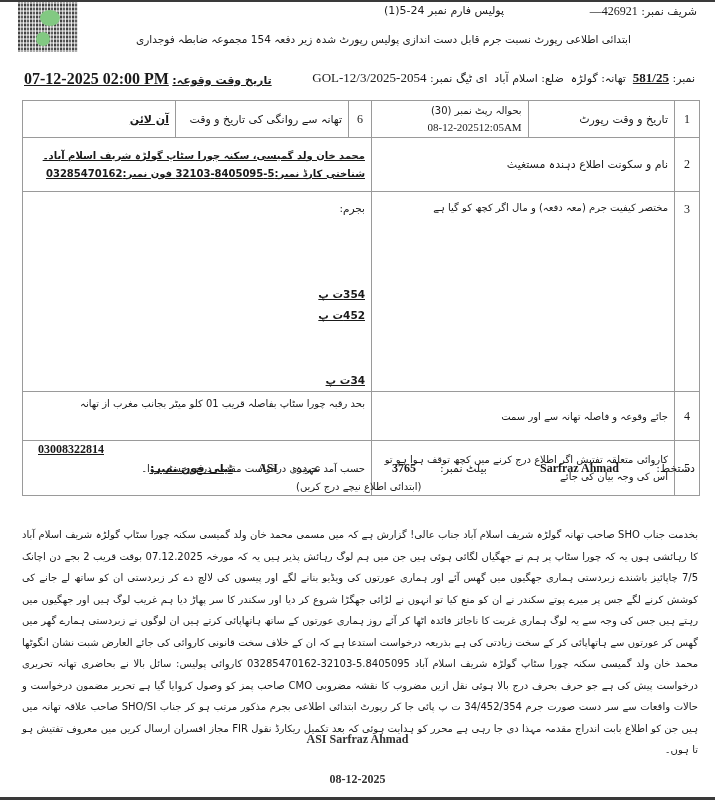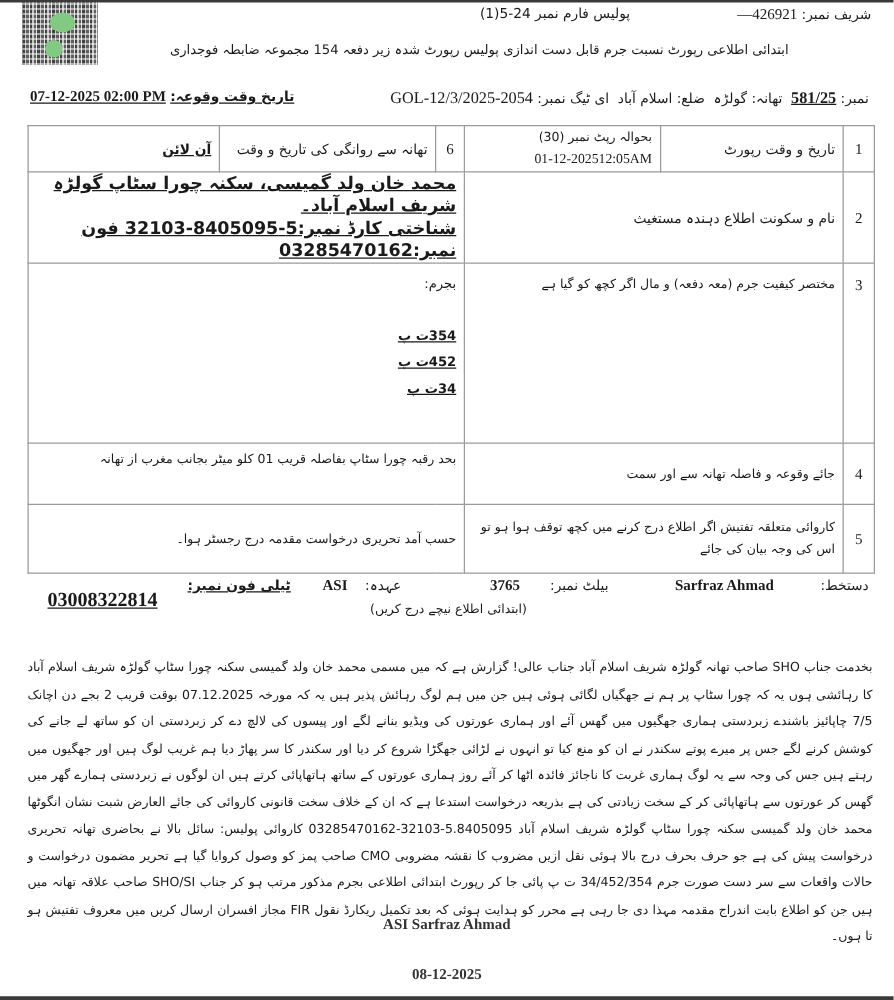--- a/index.html
+++ b/index.html
@@ -63,55 +63,55 @@
   <span class="lat u" style="font-size:13px;margin-top:23px;">581/25</span>
   &nbsp;<span>تھانہ:</span>
   <span>گولڑہ</span>
   &nbsp;<span>ضلع:</span>
   <span>اسلام آباد</span>
   &nbsp;<span>ای ٹیگ نمبر:</span>
   <span class="lat" style="font-size:13px; direction:ltr; unicode-bidi:embed;">GOL-12/3/2025-2054</span>
 </div>
 <div class="abs ur" style="left:24px; top:70px;">
   <span class="u">تاریخ وقت وقوعہ:</span>
-  <span class="lat u b" style="font-size:12px; direction:ltr; unicode-bidi:embed;">07-12-2025 02:00 PM</span>
+  <span class="lat u b" style="font-size:16px; direction:ltr; unicode-bidi:embed;">07-12-2025 02:00 PM</span>
 </div>
 
 <table class="tbl">
   <tbody>
       <tr class="r1">
     <td class="num">1</td>
     <td class="lbl" style="width:130px;">تاریخ و وقت رپورٹ</td>
     <td class="val" style="width:140px; font-size:10px; line-height:16px;">
       <div>بحوالہ رپٹ نمبر (30)</div>
-      <div class="lat" style="direction:ltr; text-align:right; font-size:11px;">01-12-202512:05AM</div>
+      <div class="lat" style="direction:ltr; text-align:right; font-size:11px;">08-12-202512:05AM</div>
     </td>
     <td class="num" style="width:14px;">6</td>
     <td class="lbl" style="width:160px;">تھانہ سے روانگی کی تاریخ و وقت</td>
     <td class="val">
       <span class="u">آن لائن</span>
     </td>
   </tr>
   <tr class="r2">
     <td class="num">2</td>
     <td class="lbl" colspan="2">نام و سکونت اطلاع دہندہ مستغیث</td>
-    <td class="val" colspan="3" style="line-height:18px; font-size:14px;">
+    <td class="val" colspan="3" style="line-height:18px; font-size:10px;">
       <div class="u">محمد خان ولد گمیسی، سکنہ چورا سٹاپ گولڑہ شریف اسلام آباد۔</div>
       <div class="u">شناختی کارڈ نمبر:5-8405095-32103 فون نمبر:03285470162</div>
     </td>
   </tr>
   <tr class="r3">
     <td class="num top">3</td>
     <td class="lbl top" colspan="2" style="font-size:10px;">مختصر کیفیت جرم (معہ دفعہ) و مال اگر کچھ کو گیا ہے</td>
     <td class="val top" colspan="3" style="font-size:10.5px;">
       <div>بجرم:</div>
       <div style="height:26px;"></div>
-      <div class="u b" style="line-height:21px;">354ت پ</div>
+      <div class="u b" style="line-height:21px;margin-top:44px;">354ت پ</div>
       <div class="u b" style="line-height:21px;">452ت پ</div>
-      <div class="u b" style="line-height:21px;">34ت پ</div>
+      <div class="u b" style="line-height:21px;margin-top:44px;">34ت پ</div>
     </td>
   </tr>
   <tr class="r4">
     <td class="num">4</td>
     <td class="lbl" colspan="2" style="font-size:10px;">جائے وقوعہ و فاصلہ تھانہ سے اور سمت</td>
     <td class="val top" colspan="3" style="font-size:10px; padding-top:6px;">بحد رقبہ چورا سٹاپ بفاصلہ قریب 01 کلو میٹر بجانب مغرب از تھانہ</td>
   </tr>
   <tr class="r5">
     <td class="num">5</td>
     <td class="lbl" colspan="2" style="font-size:10px; white-space:normal; line-height:17px;">کاروائی متعلقہ تفتیش اگر اطلاع درج کرنے میں کچھ توقف ہوا ہو تو اس کی وجہ بیان کی جائے</td>
@@ -120,21 +120,21 @@
 </tbody>
   </table>
 
 <div class="abs ur" style="right:20px; top:462px;">دستخط:</div>
 <div class="abs lat b" style="left:540px; top:461px; font-size:12px;">Sarfraz Ahmad</div>
 <div class="abs ur" style="left:440px; top:462px;">بیلٹ نمبر:</div>
 <div class="abs lat b" style="left:392px; top:461px; font-size:12px;">3765</div>
 <div class="abs ur" style="left:292px; top:462px;">عہدہ:</div>
 <div class="abs lat b" style="left:258px; top:461px; font-size:12px;">ASI</div>
 <div class="abs ur u" style="left:150px; top:462px;">ٹیلی فون نمبر:</div>
-<div class="abs lat b u" style="left:38px; top:472px; font-size:16px;">03008322814</div>
+<div class="abs lat b u" style="left:38px; top:442px; font-size:12px;">03008322814</div>
 <div class="abs ur" style="left:296px; top:481px; font-size:10px;">(ابتدائی اطلاع نیچے درج کریں)</div>
 
 <div class="para">بخدمت جناب SHO صاحب تھانہ گولڑہ شریف اسلام آباد جناب عالی! گزارش ہے کہ میں مسمی محمد خان ولد گمیسی سکنہ چورا سٹاپ گولڑہ شریف اسلام آباد کا رہائشی ہوں یہ کہ چورا سٹاپ پر ہم نے جھگیاں لگائی ہوئی ہیں جن میں ہم لوگ رہائش پذیر ہیں یہ کہ مورخہ 07.12.2025 بوقت قریب 2 بجے دن اچانک 7/5 چاپائیز باشندے زبردستی ہماری جھگیوں میں گھس آئے اور ہماری عورتوں کی ویڈیو بنانے لگے اور پیسوں کی لالچ دے کر زبردستی ان کو ساتھ لے جانے کی کوشش کرنے لگے جس پر میرے پوتے سکندر نے ان کو منع کیا تو انہوں نے لڑائی جھگڑا شروع کر دیا اور سکندر کا سر پھاڑ دیا ہم غریب لوگ ہیں اور جھگیوں میں رہتے ہیں جس کی وجہ سے یہ لوگ ہماری غربت کا ناجائز فائدہ اٹھا کر آئے روز ہماری عورتوں کے ساتھ ہاتھاپائی کرتے ہیں ان لوگوں نے زبردستی ہمارے گھر میں گھس کر عورتوں سے ہاتھاپائی کر کے سخت زیادتی کی ہے بذریعہ درخواست استدعا ہے کہ ان کے خلاف سخت قانونی کاروائی کی جائے العارض شبت نشان انگوٹھا محمد خان ولد گمیسی سکنہ چورا سٹاپ گولڑہ شریف اسلام آباد 5.8405095-32103-03285470162 کاروائی پولیس: سائل بالا نے بحاضری تھانہ تحریری درخواست پیش کی ہے جو حرف بحرف درج بالا ہوئی نقل ازیں مضروب کا نقشہ مضروبی CMO صاحب پمز کو وصول کروایا گیا ہے تحریر مضمون درخواست و حالات واقعات سے سر دست صورت جرم 34/452/354 ت پ پائی جا کر رپورٹ ابتدائی اطلاعی بجرم مذکور مرتب ہو کر جناب SHO/SI صاحب علاقہ تھانہ میں ہیں جن کو اطلاع بابت اندراج مقدمہ مہذا دی جا رہی ہے محرر کو ہدایت ہوئی کہ بعد تکمیل ریکارڈ نقول FIR مجاز افسران ارسال کریں میں معروف تفتیش ہو تا ہوں۔</div>
 
 <div class="sig" style="top:732px;">ASI Sarfraz Ahmad</div>
 <div class="sig" style="top:772px;">08-12-2025</div>
 
 <div class="bottombar"></div>
 
 </body></html>

